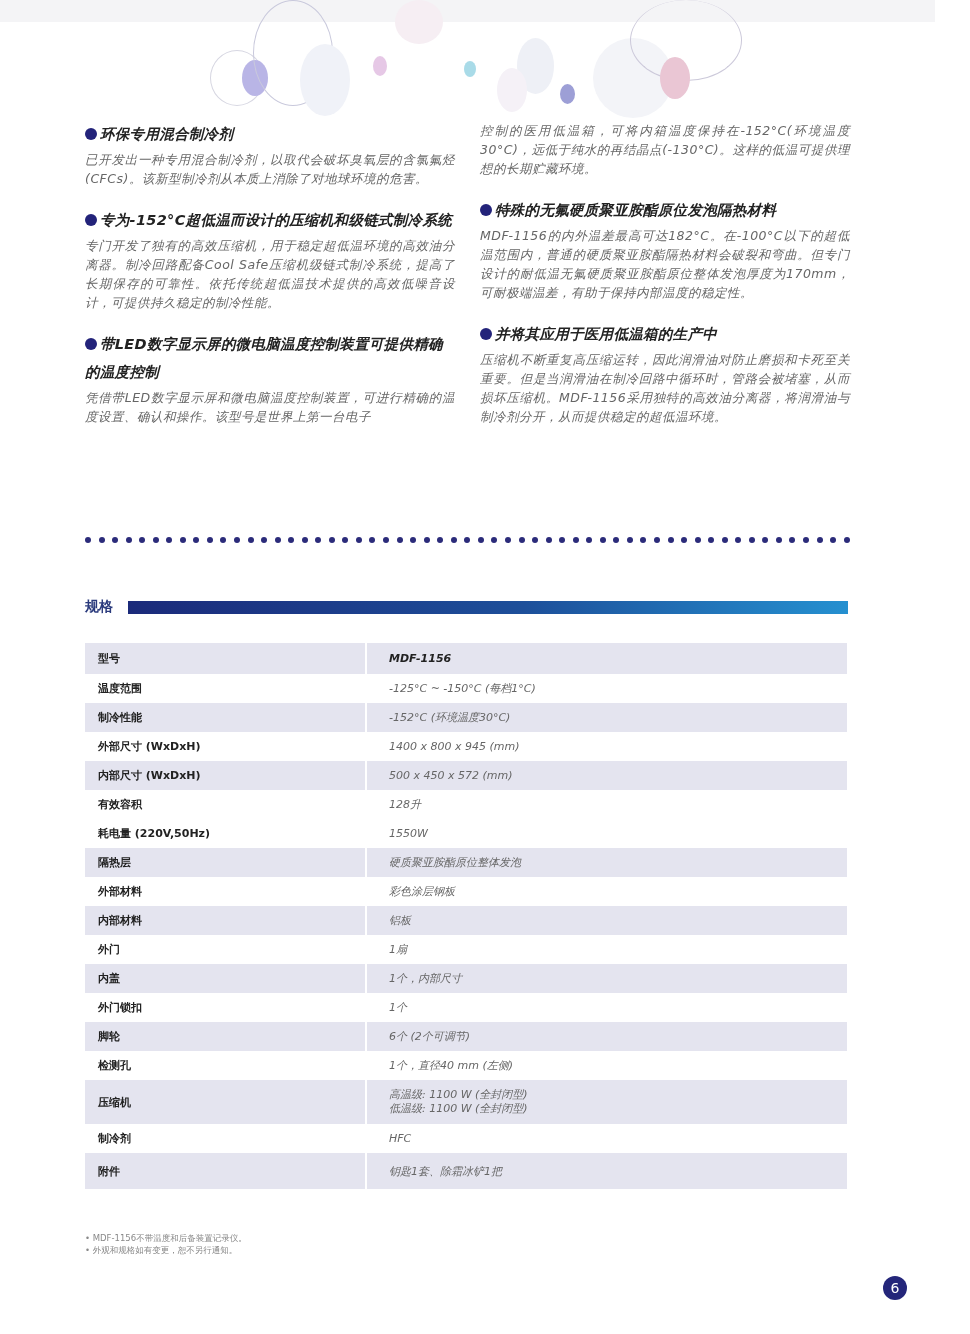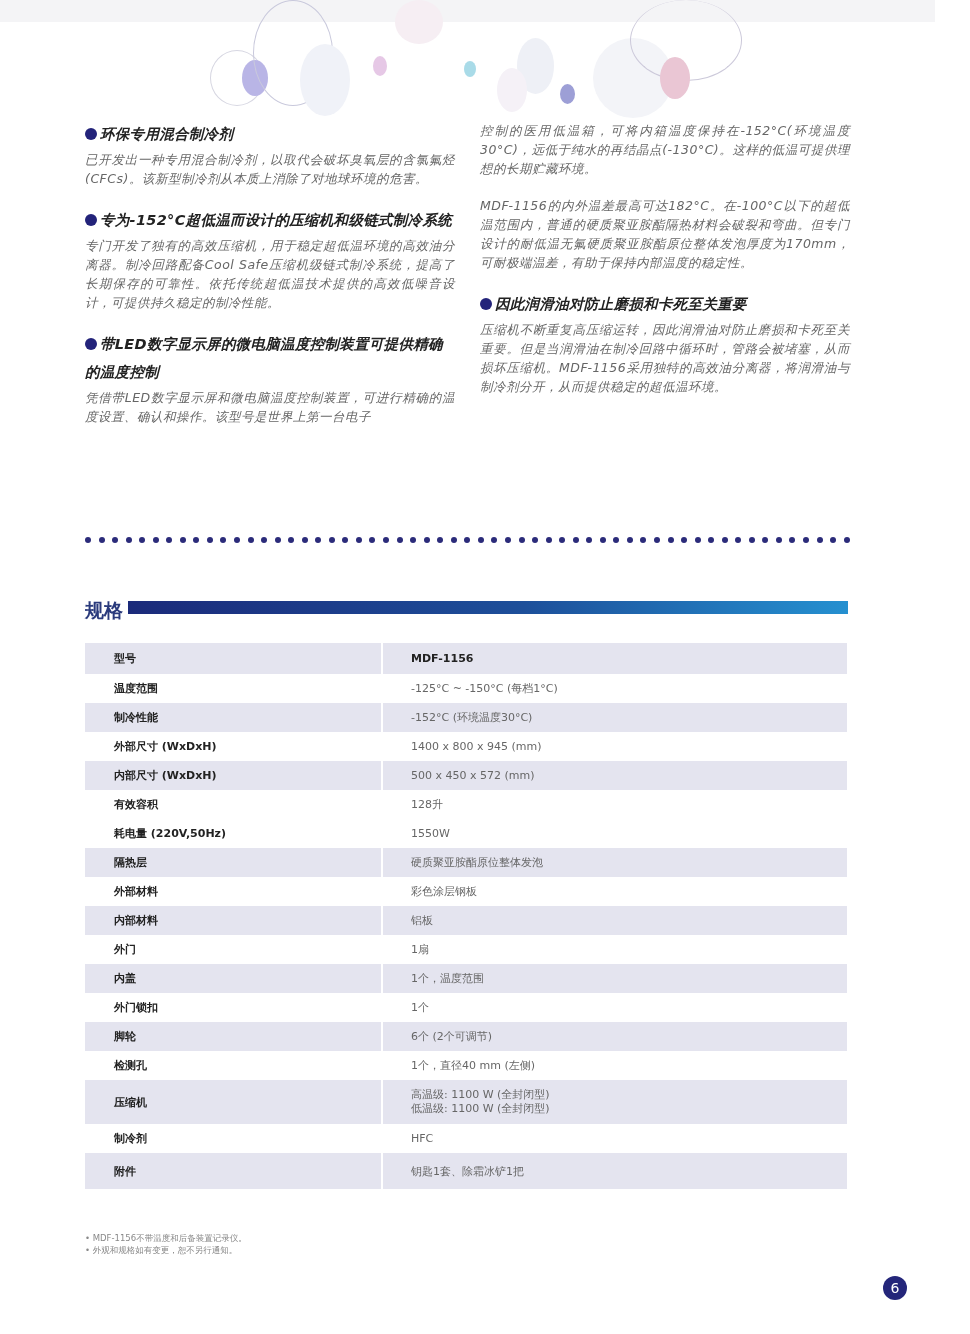--- a/index.html
+++ b/index.html
@@ -29,38 +29,38 @@
     font-size: 12.5px; line-height: 19px; color: #666; margin: 2px 0 0 0;
     letter-spacing: 0.5px; text-align: justify;
   }
   .sect { margin-bottom: 18px; }
   .dots {
     position: absolute; left: 85px; top: 535px; width: 765px; height: 10px;
     display: flex; justify-content: space-between; align-items: center;
   }
   .dot { width: 6px; height: 6px; border-radius: 50%; background: #2b2b7a; }
   .spec-title {
-    position: absolute; left: 85px; top: 598px; font-size: 19px; font-weight: bold;
+    position: absolute; left: 85px; top: 598px; font-size: 14px; font-weight: bold;
     color: #2a3a7c;
   }
   .spec-bar {
     position: absolute; left: 128px; top: 601px; width: 720px; height: 13px;
     background: linear-gradient(90deg, #1b2a7a 0%, #1d4f9a 55%, #2590d0 100%);
   }
   table.specs {
     position: absolute; left: 85px; top: 643px; width: 762px;
     border-collapse: collapse; font-size: 11px;
   }
   table.specs td { padding: 0; height: 29px; vertical-align: middle; }
   table.specs tr.shaded td { background: #e4e4ef; }
   table.specs td.k {
-    width: 267px; padding-left: 29px; font-weight: bold; color: #222;
+    width: 267px; padding-left: 13px; font-weight: bold; color: #222;
     border-right: 2px solid #fff;
   }
-  table.specs td.v { padding-left: 28px; color: #666; }
+  table.specs td.v { padding-left: 22px; color: #666; font-style: italic; }
   table.specs tr.header td { height: 31px; }
   table.specs tr.header td.v { font-weight: bold; color: #222; }
   table.specs tr.tall td { height: 44px; }
   .v-line { display: block; line-height: 14px; }
   .notes {
     position: absolute; left: 85px; top: 1232px; font-size: 8.5px; color: #888;
     line-height: 12px;
   }
   .page-num {
     position: absolute; left: 883px; top: 1276px; width: 24px; height: 24px;
@@ -99,24 +99,25 @@
     <p class="heading"><span class="bullet"></span><span>带LED数字显示屏的微电脑温度控制装置可提供精确的温度控制</span></p>
     <p class="para">凭借带LED数字显示屏和微电脑温度控制装置，可进行精确的温度设置、确认和操作。该型号是世界上第一台电子</p>
   </div>
 </div>
 
 <div class="col col-right">
   <div class="sect">
     <p class="para" style="margin-top:1px;">控制的医用低温箱，可将内箱温度保持在-152°C(环境温度30°C)，远低于纯水的再结晶点(-130°C)。这样的低温可提供理想的长期贮藏环境。</p>
   </div>
   <div class="sect">
+    <p class="heading"><span class="bullet"></span><span>特殊的无氟硬质聚亚胺酯原位发泡隔热材料</span></p>
     <p class="para">MDF-1156的内外温差最高可达182°C。在-100°C以下的超低温范围内，普通的硬质聚亚胺酯隔热材料会破裂和弯曲。但专门设计的耐低温无氟硬质聚亚胺酯原位整体发泡厚度为170mm，可耐极端温差，有助于保持内部温度的稳定性。</p>
   </div>
   <div class="sect">
-    <p class="heading"><span class="bullet"></span><span>因此润滑油对防止磨损和卡死至关重要</span></p>
+    <p class="heading"><span class="bullet"></span><span>并将其应用于医用低温箱的生产中</span></p>
     <p class="para">压缩机不断重复高压缩运转，因此润滑油对防止磨损和卡死至关重要。但是当润滑油在制冷回路中循环时，管路会被堵塞，从而损坏压缩机。MDF-1156采用独特的高效油分离器，将润滑油与制冷剂分开，从而提供稳定的超低温环境。</p>
   </div>
 </div>
 
 <div class="dots" id="dots">
     <span class="dot"></span>
     <span class="dot"></span>
     <span class="dot"></span>
     <span class="dot"></span>
     <span class="dot"></span>
@@ -218,21 +219,21 @@
     <tr class="shaded">
         <td class="k">内部材料</td>
         <td class="v">铝板</td>
       </tr>
     <tr>
         <td class="k">外门</td>
         <td class="v">1扇</td>
       </tr>
     <tr class="shaded">
         <td class="k">内盖</td>
-        <td class="v">1个，温度范围</td>
+        <td class="v">1个，内部尺寸</td>
       </tr>
     <tr>
         <td class="k">外门锁扣</td>
         <td class="v">1个</td>
       </tr>
     <tr class="shaded">
         <td class="k">脚轮</td>
         <td class="v">6个 (2个可调节)</td>
       </tr>
     <tr>

